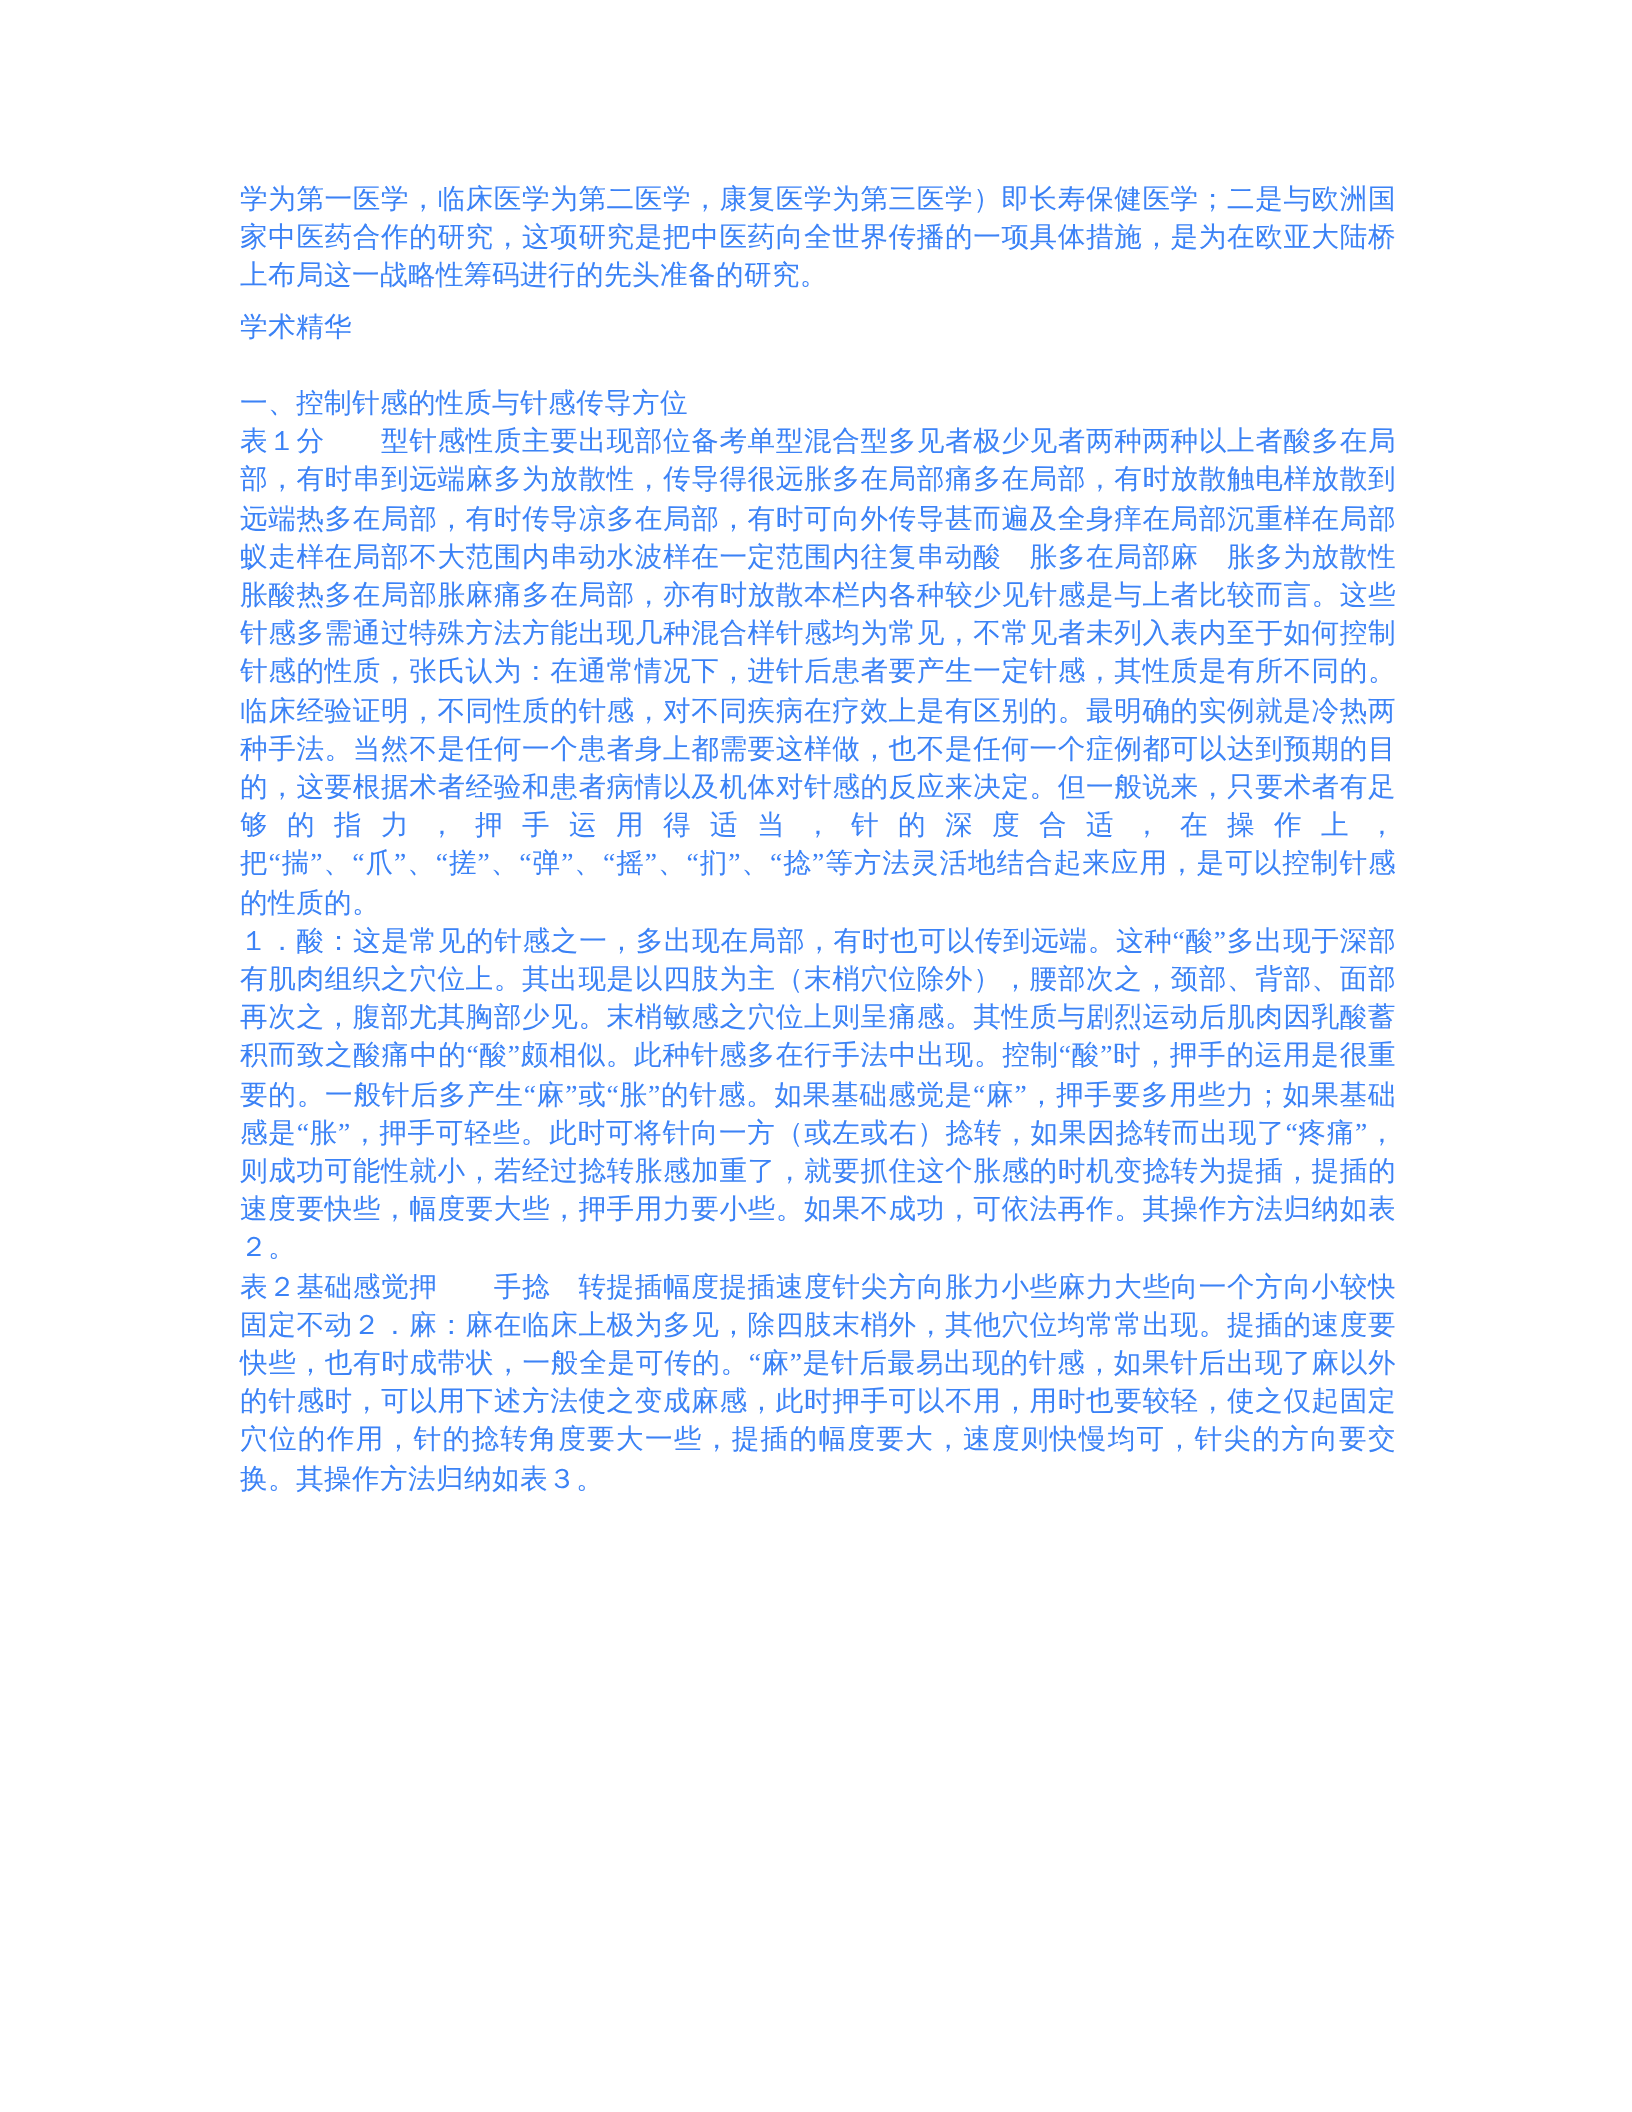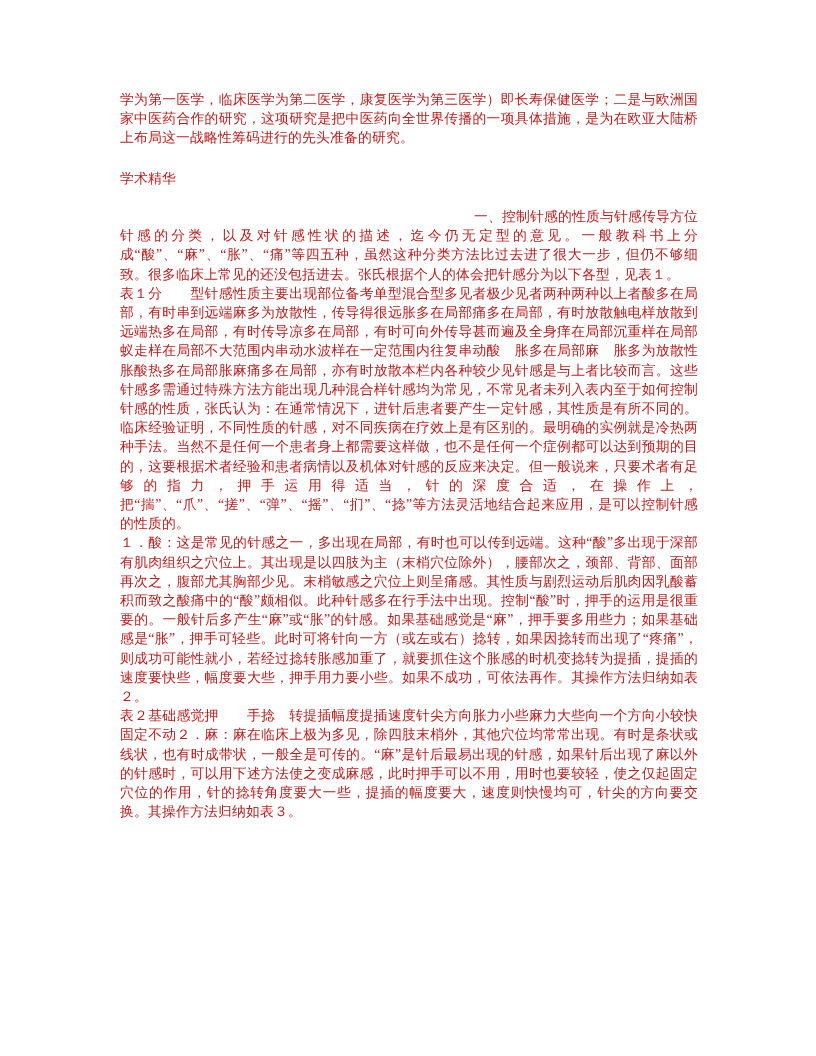--- a/index.html
+++ b/index.html
@@ -9,46 +9,45 @@
   }
   .page {
     position: relative;
     width: 816px;
     height: 1056px;
     box-sizing: border-box;
     background: #ffffff;
     padding: 90px 118px 40px 120px;
     overflow: hidden;
     font-family: "Liberation Serif", "DejaVu Serif", serif;
-    color: #b91c1c;
+    color: #3b82f6;
   }
   .body-text, .heading, .subheading {
     margin: 0;
     font-size: 13.8px;
     line-height: 19.2px;
     font-weight: normal;
     text-align: justify;
     text-justify: inter-ideograph;
     letter-spacing: 0.2px;
     word-break: break-all;
     overflow-wrap: anywhere;
   }
   .heading {
-    margin-top: 21px;
+    margin-top: 6px;
     margin-bottom: 19.2px;
     text-align: left;
   }
   .subheading {
-    text-align: right;
+    text-align: left;
   }
 </style>
 </head>
 <body>
 
 <div class="page">
   <p class="body-text">学为第一医学，临床医学为第二医学，康复医学为第三医学）即长寿保健医学；二是与欧洲国家中医药合作的研究，这项研究是把中医药向全世界传播的一项具体措施，是为在欧亚大陆桥上布局这一战略性筹码进行的先头准备的研究。</p>
   <h2 class="heading">学术精华</h2>
   <h3 class="subheading">一、控制针感的性质与针感传导方位</h3>
-  <p class="body-text">针感的分类，以及对针感性状的描述，迄今仍无定型的意见。一般教科书上分成“酸”、“麻”、“胀”、“痛”等四五种，虽然这种分类方法比过去进了很大一步，但仍不够细致。很多临床上常见的还没包括进去。张氏根据个人的体会把针感分为以下各型，见表１。</p>
   <p class="body-text">表１分　　型针感性质主要出现部位备考单型混合型多见者极少见者两种两种以上者酸多在局部，有时串到远端麻多为放散性，传导得很远胀多在局部痛多在局部，有时放散触电样放散到远端热多在局部，有时传导凉多在局部，有时可向外传导甚而遍及全身痒在局部沉重样在局部蚁走样在局部不大范围内串动水波样在一定范围内往复串动酸　胀多在局部麻　胀多为放散性胀酸热多在局部胀麻痛多在局部，亦有时放散本栏内各种较少见针感是与上者比较而言。这些针感多需通过特殊方法方能出现几种混合样针感均为常见，不常见者未列入表内至于如何控制针感的性质，张氏认为：在通常情况下，进针后患者要产生一定针感，其性质是有所不同的。临床经验证明，不同性质的针感，对不同疾病在疗效上是有区别的。最明确的实例就是冷热两种手法。当然不是任何一个患者身上都需要这样做，也不是任何一个症例都可以达到预期的目的，这要根据术者经验和患者病情以及机体对针感的反应来决定。但一般说来，只要术者有足够的指力，押手运用得适当，针的深度合适，在操作上，把“揣”、“爪”、“搓”、“弹”、“摇”、“扪”、“捻”等方法灵活地结合起来应用，是可以控制针感的性质的。</p>
   <p class="body-text">１．酸：这是常见的针感之一，多出现在局部，有时也可以传到远端。这种“酸”多出现于深部有肌肉组织之穴位上。其出现是以四肢为主（末梢穴位除外），腰部次之，颈部、背部、面部再次之，腹部尤其胸部少见。末梢敏感之穴位上则呈痛感。其性质与剧烈运动后肌肉因乳酸蓄积而致之酸痛中的“酸”颇相似。此种针感多在行手法中出现。控制“酸”时，押手的运用是很重要的。一般针后多产生“麻”或“胀”的针感。如果基础感觉是“麻”，押手要多用些力；如果基础感是“胀”，押手可轻些。此时可将针向一方（或左或右）捻转，如果因捻转而出现了“疼痛”，则成功可能性就小，若经过捻转胀感加重了，就要抓住这个胀感的时机变捻转为提插，提插的速度要快些，幅度要大些，押手用力要小些。如果不成功，可依法再作。其操作方法归纳如表２。</p>
-  <p class="body-text">表２基础感觉押　　手捻　转提插幅度提插速度针尖方向胀力小些麻力大些向一个方向小较快固定不动２．麻：麻在临床上极为多见，除四肢末梢外，其他穴位均常常出现。有时是条状或线状，也有时成带状，一般全是可传的。“麻”是针后最易出现的针感，如果针后出现了麻以外的针感时，可以用下述方法使之变成麻感，此时押手可以不用，用时也要较轻，使之仅起固定穴位的作用，针的捻转角度要大一些，提插的幅度要大，速度则快慢均可，针尖的方向要交换。其操作方法归纳如表３。</p>
+  <p class="body-text">表２基础感觉押　　手捻　转提插幅度提插速度针尖方向胀力小些麻力大些向一个方向小较快固定不动２．麻：麻在临床上极为多见，除四肢末梢外，其他穴位均常常出现。提插的速度要快些，也有时成带状，一般全是可传的。“麻”是针后最易出现的针感，如果针后出现了麻以外的针感时，可以用下述方法使之变成麻感，此时押手可以不用，用时也要较轻，使之仅起固定穴位的作用，针的捻转角度要大一些，提插的幅度要大，速度则快慢均可，针尖的方向要交换。其操作方法归纳如表３。</p>
 </div>
 
 </body></html>

